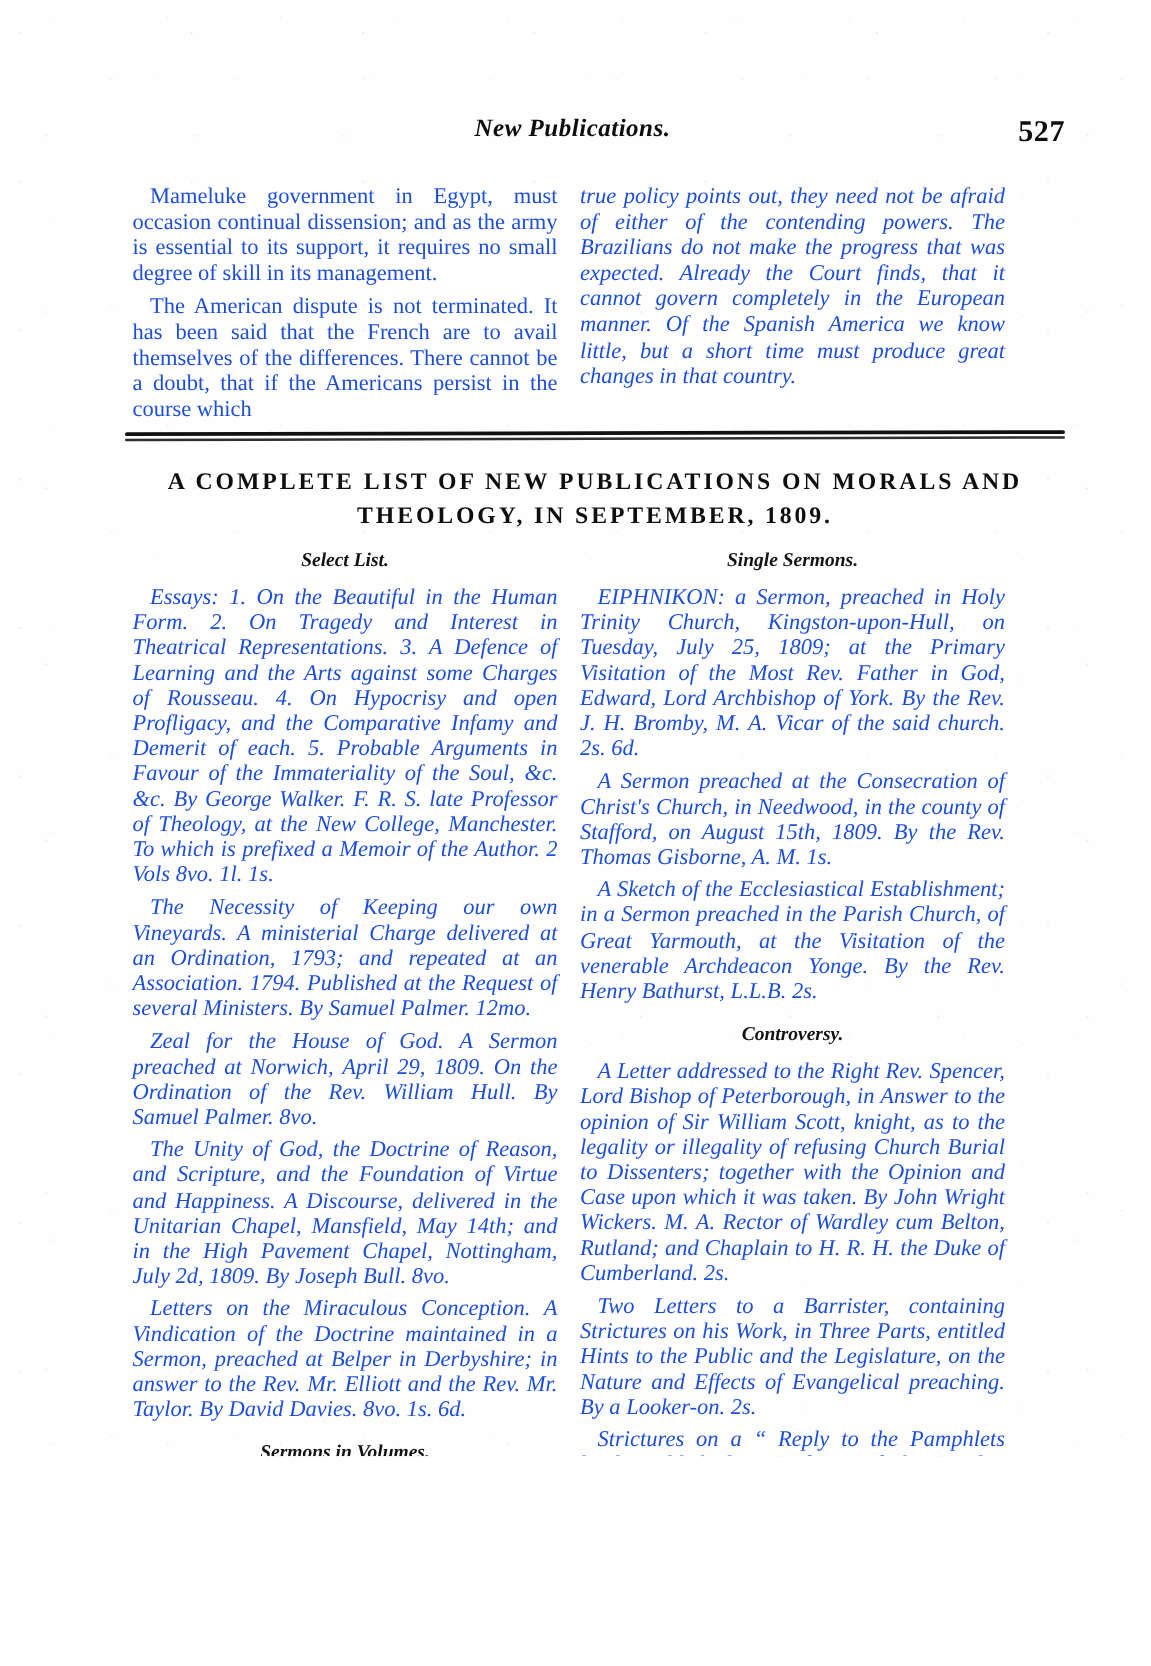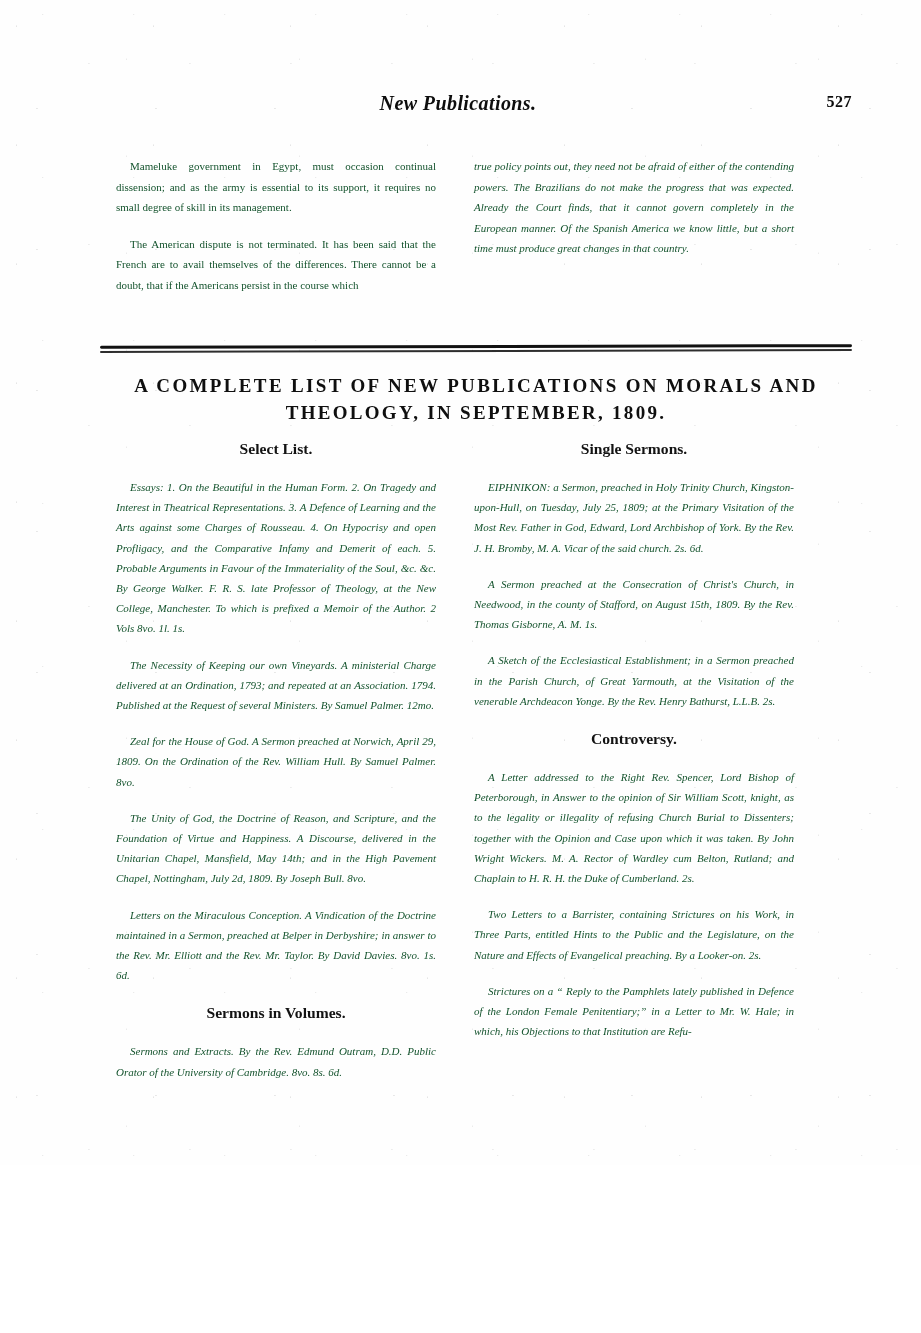--- a/index.html
+++ b/index.html
@@ -37,46 +37,46 @@
     font-size: 20px;
     letter-spacing: 0.4px;
     color: #0d0d0d;
     transform: translateX(-22px);
   }
   .rh-folio {
     position: absolute;
     right: 8px;
     top: 1px;
     font-weight: bold;
-    font-size: 16px;
+    font-size: 24px;
     letter-spacing: 0.5px;
     color: #0d0d0d;
   }
 
   
   .band {
     position: absolute;
     left: 100px;
     width: 752px;
   }
   .col {
     position: absolute;
     top: 0;
     width: 352px;
   }
   .col-left  { left: 0; }
   .col-right { left: 358px; }
 
   p.t {
-    margin: 16px;
-    font-size: 11px;
+    margin: 6px;
+    font-size: 18px;
     line-height: 20.2px;
     text-align: justify;
     text-indent: 14px;
-    color: #14532d;
+    color: #1d4ed8;
     -webkit-font-smoothing: none;
   }
   p.t.noind { text-indent: 0; font-style: italic; }
 
   
   .news { top: 140px; }
   .news p.t { line-height: 20.6px; }
 
   
   .rule-wrap {
@@ -123,20 +123,21 @@
     color: #0f0f0f;
     white-space: nowrap;
   }
   .sect-head .l2 { letter-spacing: 2.3px; }
 
   
   .body-band { top: 437px; }
 
   .sublabel {
     margin: 0;
+    font-style: italic;
     font-weight: bold;
     font-size: 15.6px;
     line-height: 24px;
     text-align: center;
     color: #131313;
   }
   .sublabel.sp-top   { margin-top: 12px; }
   .sublabel.sp-top2  { margin-top: 14px; }
   .entry { margin: 0; font-style: italic; }
 

